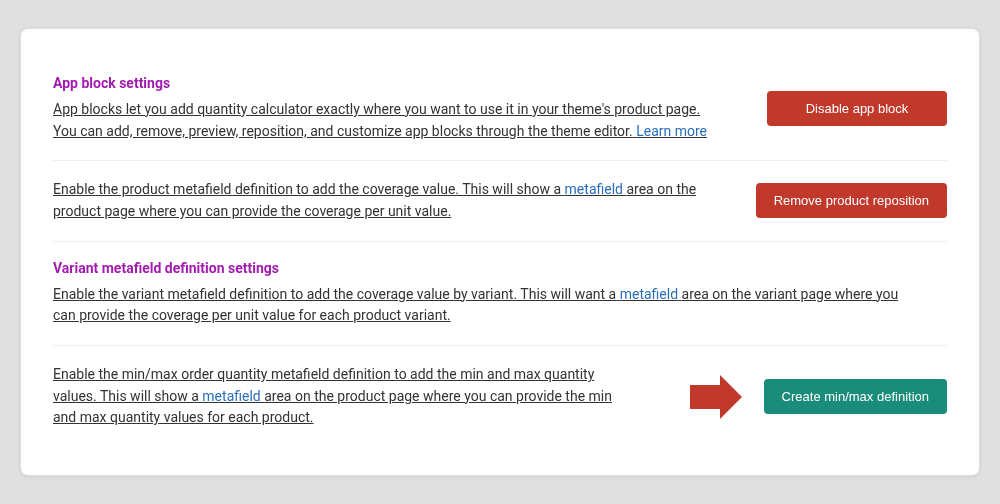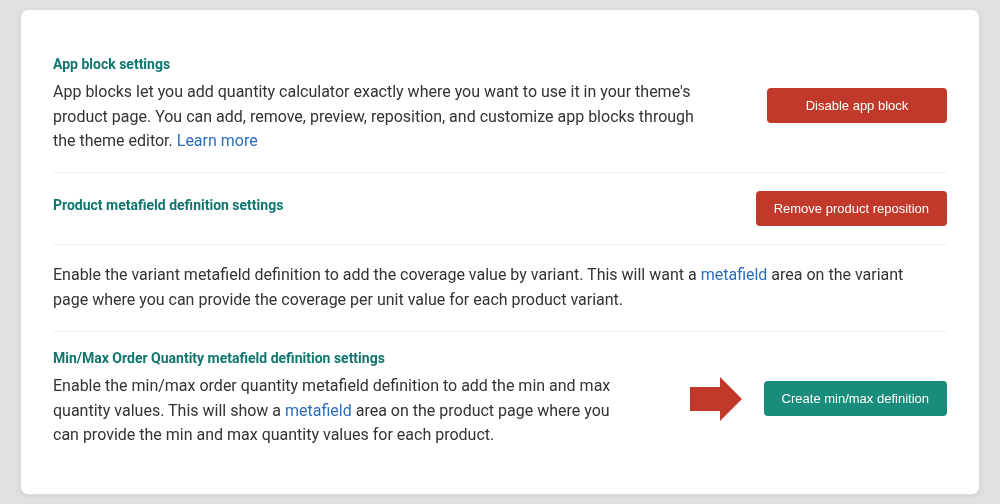--- a/index.html
+++ b/index.html
@@ -35,28 +35,29 @@
     }
 
     .section-content {
       flex: 1;
       padding-right: 32px;
     }
 
     .section-title {
       font-size: 14px;
       font-weight: 700;
-      color: #0f766e;
+      color: #a21caf;
       margin-bottom: 8px;
     }
 
     .section-desc {
-      font-size: 16px;
+      font-size: 14px;
       color: #333;
       line-height: 1.55;
+      text-decoration: underline;
     }
 
     .section-desc a {
       color: #2a6ebb;
       text-decoration: none;
     }
 
     .section-action {
       flex-shrink: 0;
       display: flex;
@@ -118,40 +119,44 @@
         <a href="#">Learn more</a>
       </div>
     </div>
     <div class="section-action">
       <button class="btn-red">Disable app block</button>
     </div>
   </div>
 
   <div class="section">
     <div class="section-content">
-      <div class="section-title">Product metafield definition settings</div>
+      <div class="section-desc">
+        <span>Enable the product metafield definition to add the coverage value. This will show a</span>
+        <a href="#">metafield</a>
+        <span>area on the product page where you can provide the coverage per unit value.</span>
+      </div>
     </div>
     <div class="section-action">
       <button class="btn-red">Remove product reposition</button>
     </div>
   </div>
 
   <div class="section">
     <div class="section-content">
+      <div class="section-title">Variant metafield definition settings</div>
       <div class="section-desc">
         <span>Enable the variant metafield definition to add the coverage value by variant. This will want a</span>
         <a href="#">metafield</a>
         <span>area on the variant page where you can provide the coverage per unit value for each product variant.</span>
       </div>
     </div>
   </div>
 
   <div class="section">
     <div class="section-content">
-      <div class="section-title">Min/Max Order Quantity metafield definition settings</div>
       <div class="section-desc">
         <span>Enable the min/max order quantity metafield definition to add the min and max quantity values. This will show a</span>
         <a href="#">metafield</a>
         <span>area on the product page where you can provide the min and max quantity values for each product.</span>
       </div>
     </div>
     <div class="section-action arrow-container">
       <svg class="arrow-icon" viewBox="0 0 52 44" fill="none" xmlns="http://www.w3.org/2000/svg">
         <polygon points="0,10 30,10 30,0 52,22 30,44 30,34 0,34" fill="#c0392b"></polygon>
       </svg>

